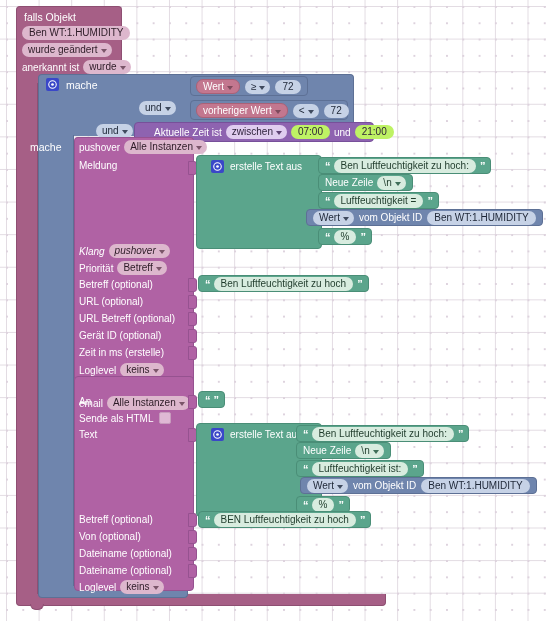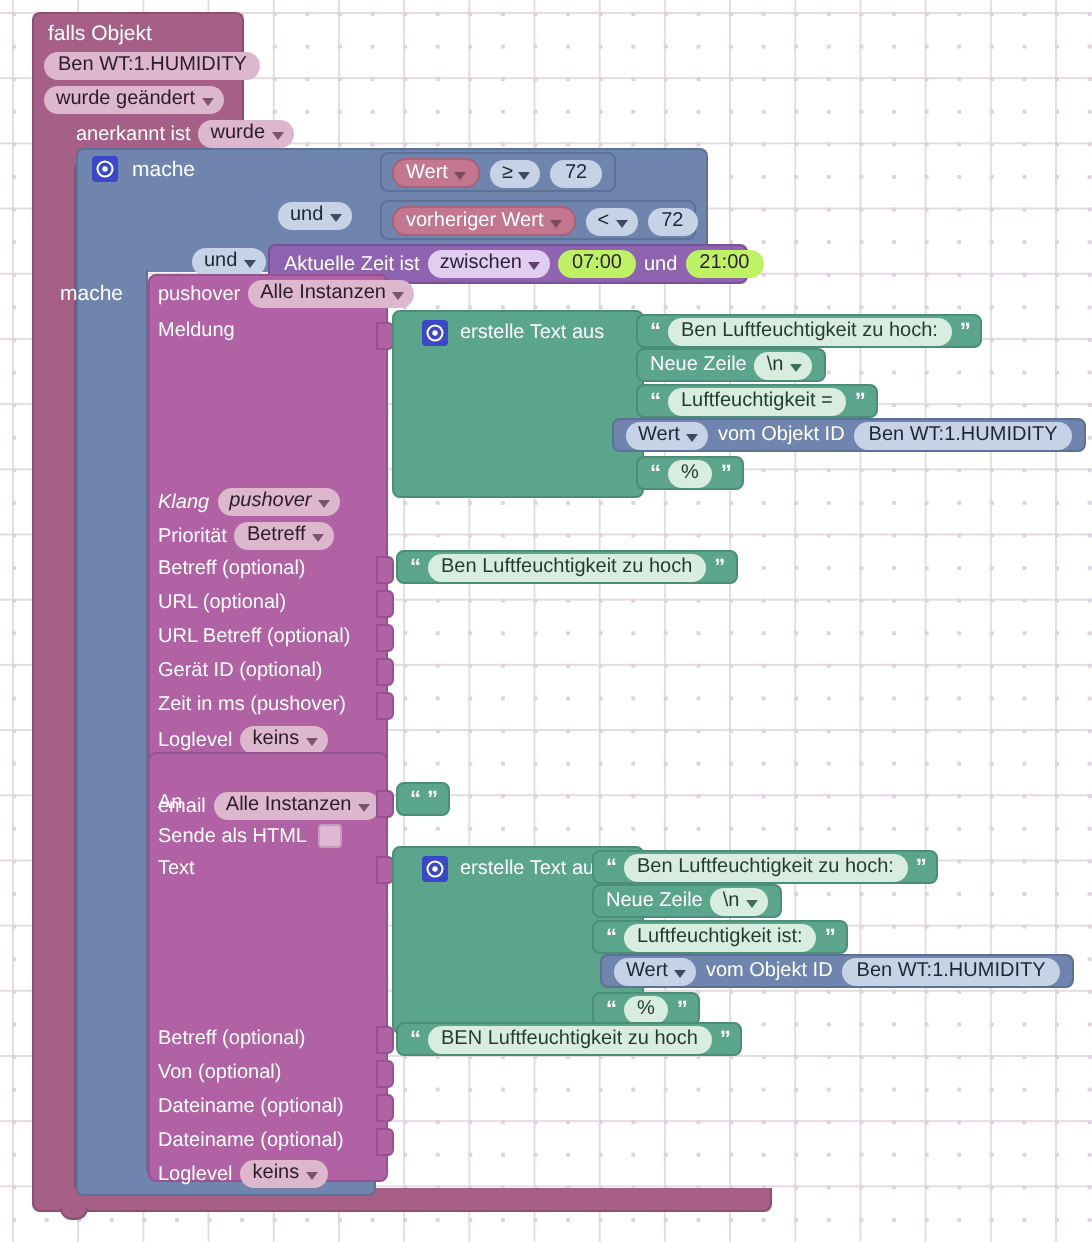--- a/index.html
+++ b/index.html
@@ -145,21 +145,21 @@
     <span class="fld">Ben WT:1.HUMIDITY</span>
   </div>
 
   <div class="blk" style="left:22px;top:43px;">
     <span class="dd">
       <span>wurde geändert</span>
       <i class="caret"></i>
     </span>
   </div>
 
-  <div class="blk row" style="left:38px;top:60px;">
+  <div class="blk row" style="left:22px;top:60px;">
     <span class="lbl" style="color:#fff;">anerkannt ist</span>
     <span class="dd">
       <span>wurde</span>
       <i class="caret"></i>
     </span>
   </div>
 
   <div class="blk b-event" style="left:16px;top:83px;width:22px;height:512px;border-top:none;border-bottom:none;border-radius:0;"></div>
 
   <div class="blk b-event" style="left:16px;top:594px;width:370px;height:12px;border-top:none;border-radius:0 0 4px 4px;"></div>
@@ -217,21 +217,21 @@
   </div>
 
   <div class="blk" style="left:96px;top:124px;">
     <span class="dd lightblue">
       <span>und</span>
       <i class="caret dark"></i>
     </span>
   </div>
 
   <div class="blk b-time" style="left:134px;top:122px;width:240px;height:20px;border-radius:4px;"></div>
-  <div class="blk row" style="left:142px;top:125px;gap:4px;">
+  <div class="blk row" style="left:154px;top:125px;gap:4px;">
     <span class="lbl" style="color:#fff;">Aktuelle Zeit ist</span>
     <span class="dd violetfield">
       <span>zwischen</span>
       <i class="caret" style="border-top-color:#5d4272;"></i>
     </span>
     <span class="fld violet">07:00</span>
     <span class="lbl" style="color:#fff;">und</span>
     <span class="fld violet">21:00</span>
   </div>
 
@@ -273,21 +273,21 @@
 
   <div class="blk lbl" style="left:79px;top:296px;color:#fff;">URL (optional)</div>
   <div class="plug b-act" style="left:188px;top:295px;"></div>
 
   <div class="blk lbl" style="left:79px;top:313px;color:#fff;">URL Betreff (optional)</div>
   <div class="plug b-act" style="left:188px;top:312px;"></div>
 
   <div class="blk lbl" style="left:79px;top:330px;color:#fff;">Gerät ID (optional)</div>
   <div class="plug b-act" style="left:188px;top:329px;"></div>
 
-  <div class="blk lbl" style="left:79px;top:347px;color:#fff;">Zeit in ms (pushover)</div>
+  <div class="blk lbl" style="left:79px;top:347px;color:#fff;">Zeit in ms (erstelle)</div>
   <div class="plug b-act" style="left:188px;top:346px;"></div>
 
   <div class="blk row" style="left:79px;top:363px;gap:4px;">
     <span class="lbl" style="color:#fff;">Loglevel</span>
     <span class="dd">
       <span>keins</span>
       <i class="caret"></i>
     </span>
   </div>
 

